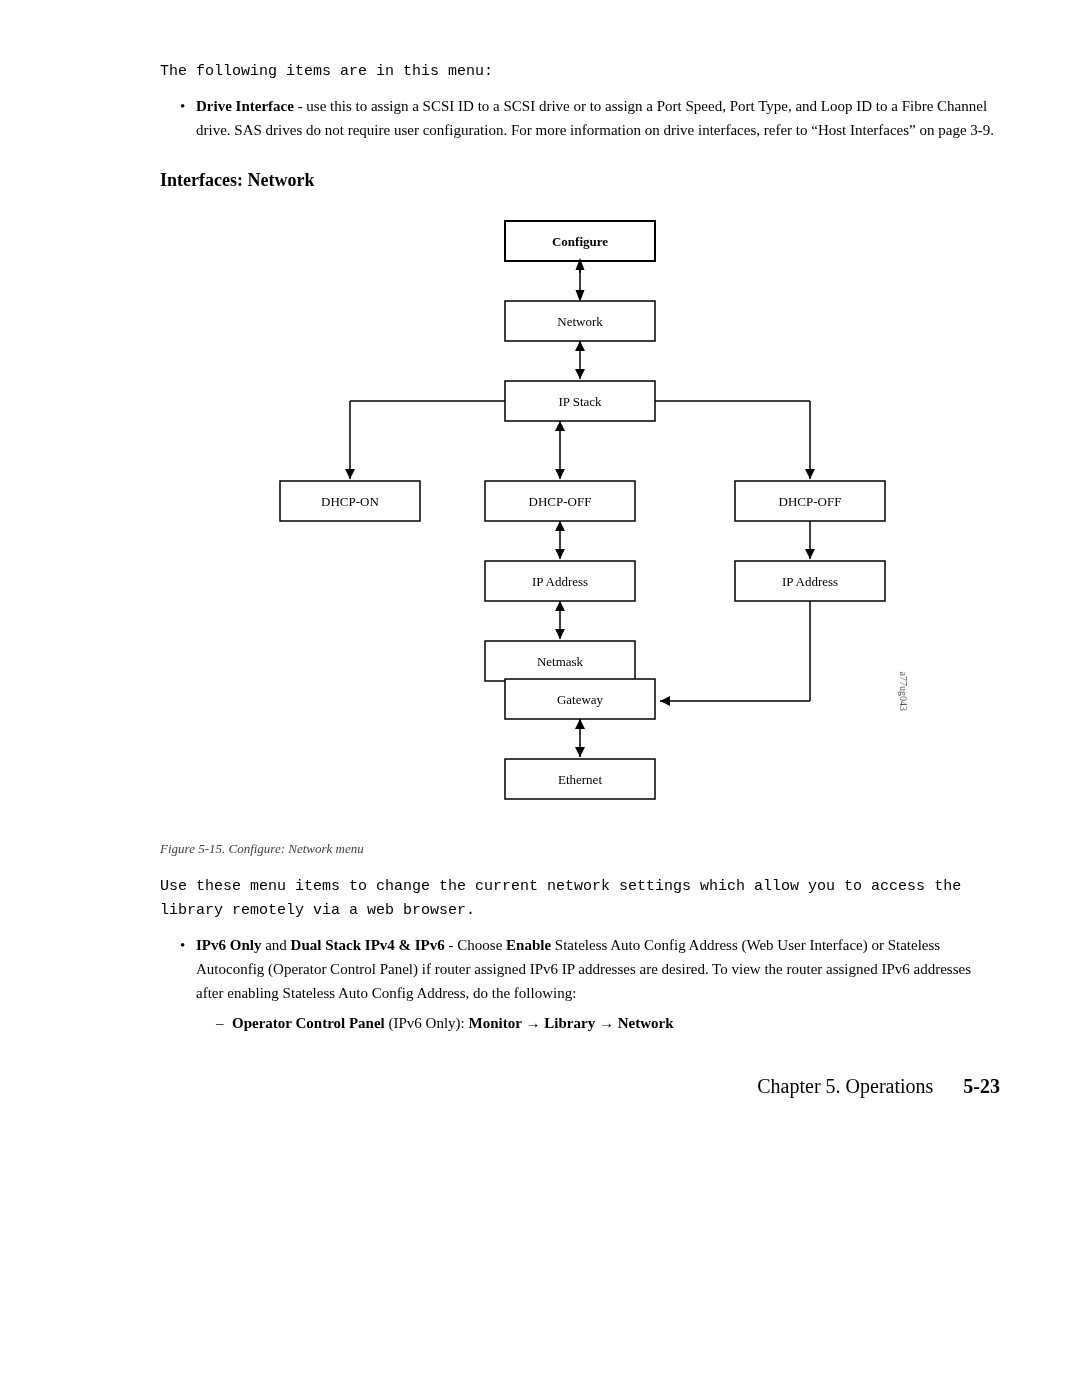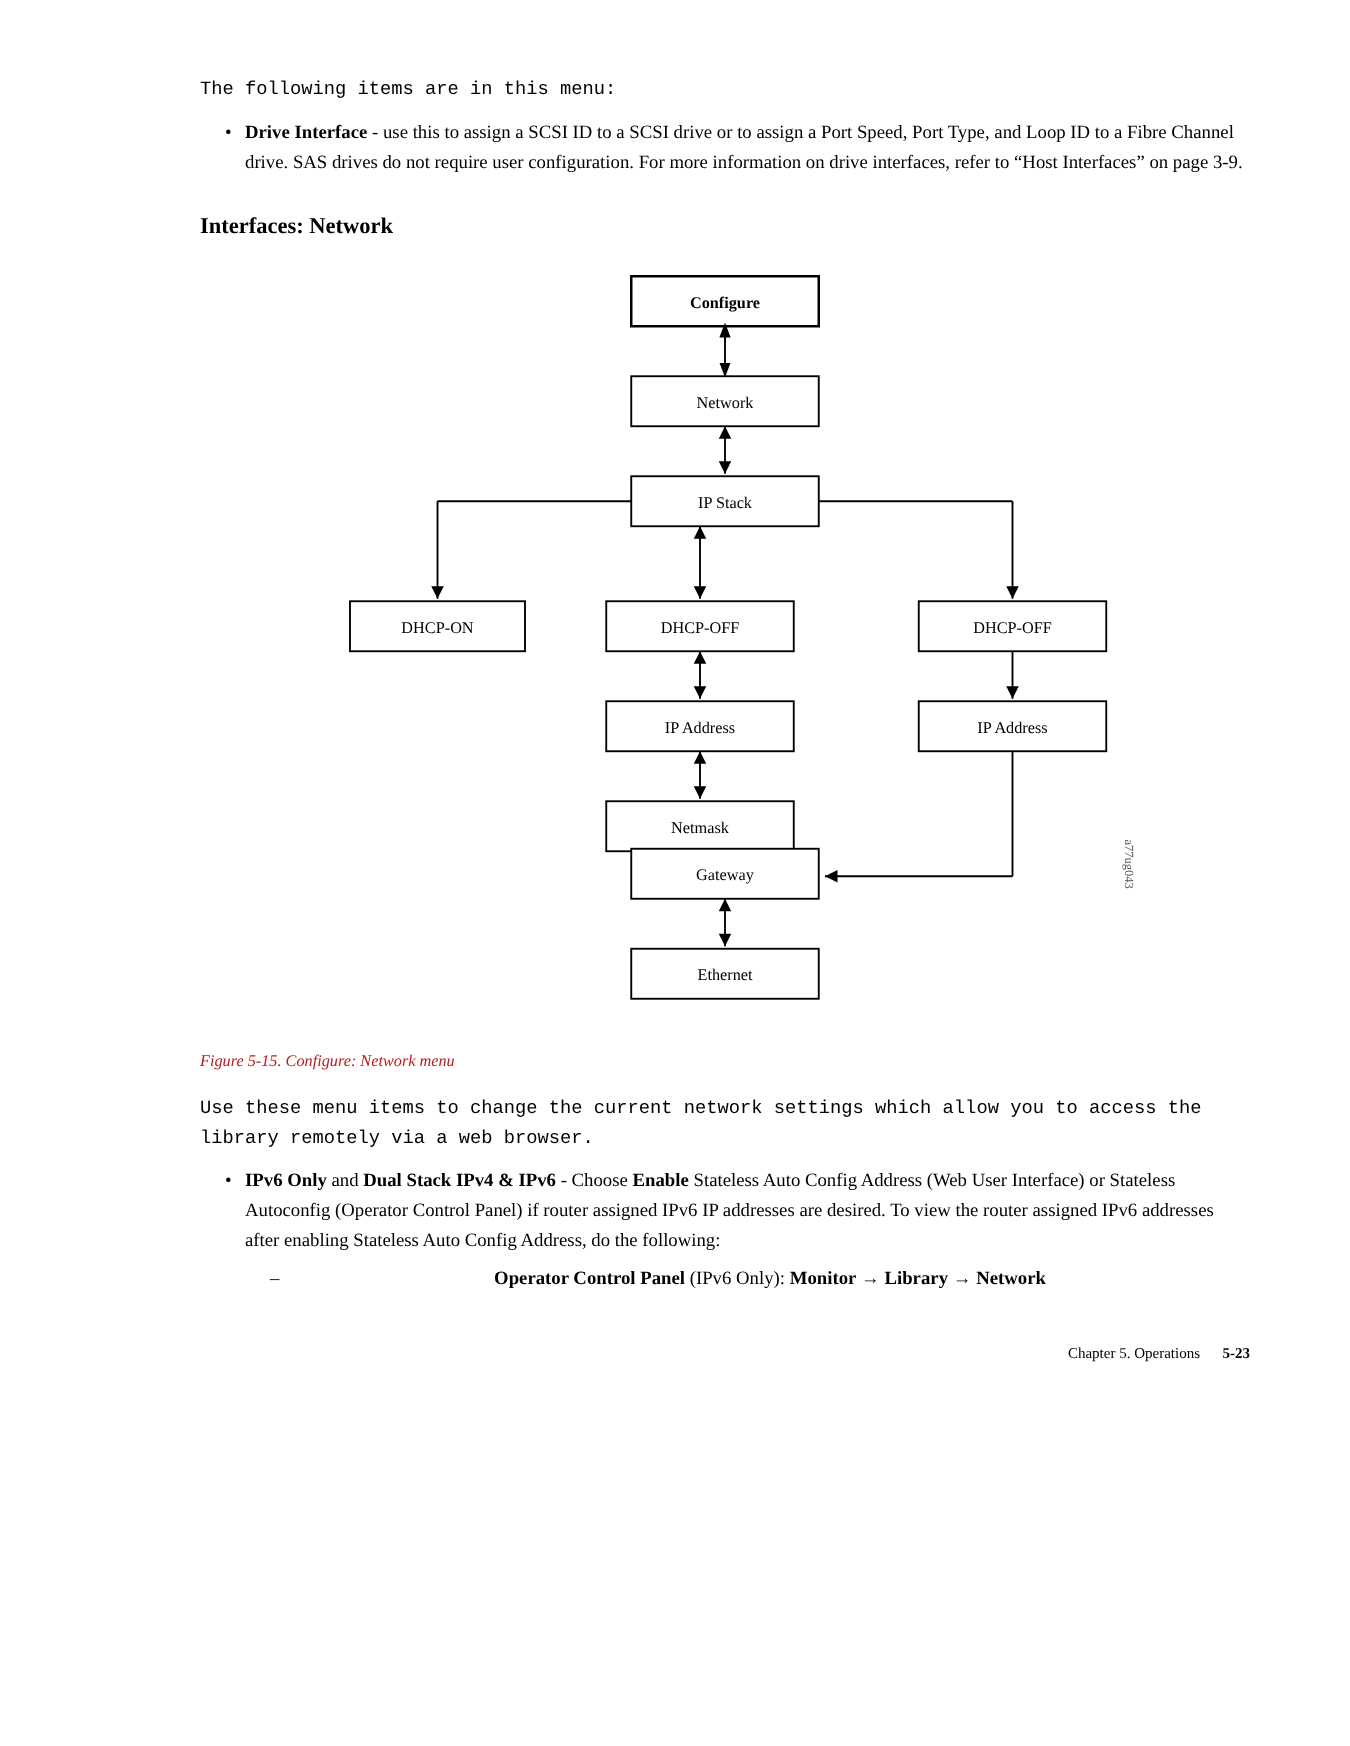--- a/index.html
+++ b/index.html
@@ -46,38 +46,37 @@
       text-decoration: underline;
     }
     .diagram-container svg {
       width: 100%;
       height: 100%;
     }
     .figure-caption {
       font-size: 13px;
       font-style: italic;
       margin-bottom: 18px;
-      color: #b91c1c;
+      color: #404040;
     }
     .page-footer {
       margin-top: 40px;
       text-align: right;
-      font-size: 12px;
+      font-size: 20px;
     }
     .sub-bullet {
       margin-top: 6px;
       margin-left: 20px;
       list-style: none;
     }
     .sub-bullet li {
       padding-left: 16px;
       position: relative;
       line-height: 1.6;
       margin-bottom: 6px;
-      text-align: center;
     }
     .sub-bullet li::before {
       content: '–';
       position: absolute;
       left: 0;
     }
   </style>
 </head>
 <body>
 

